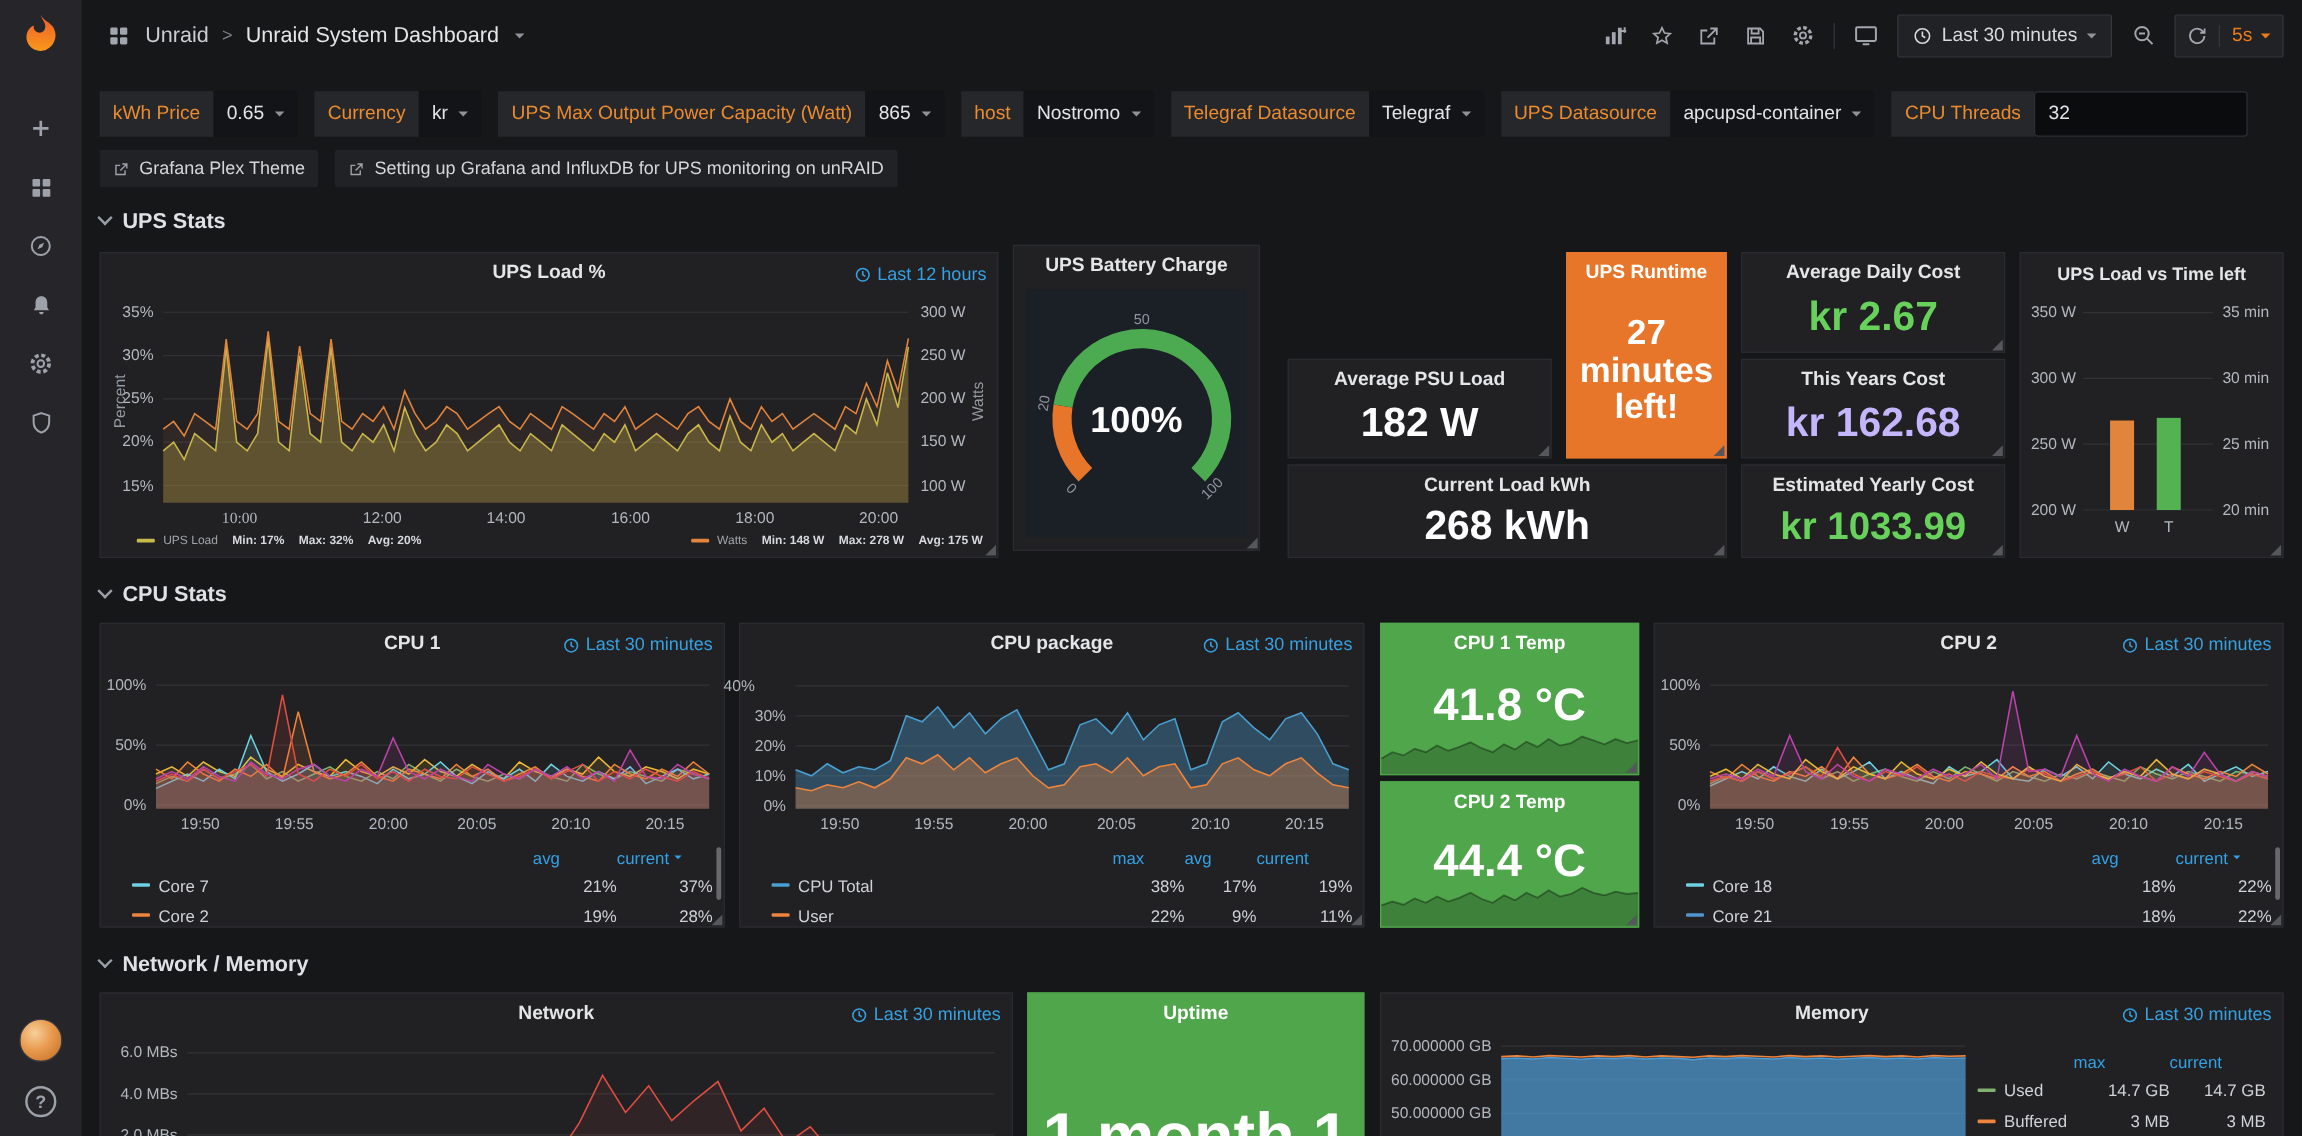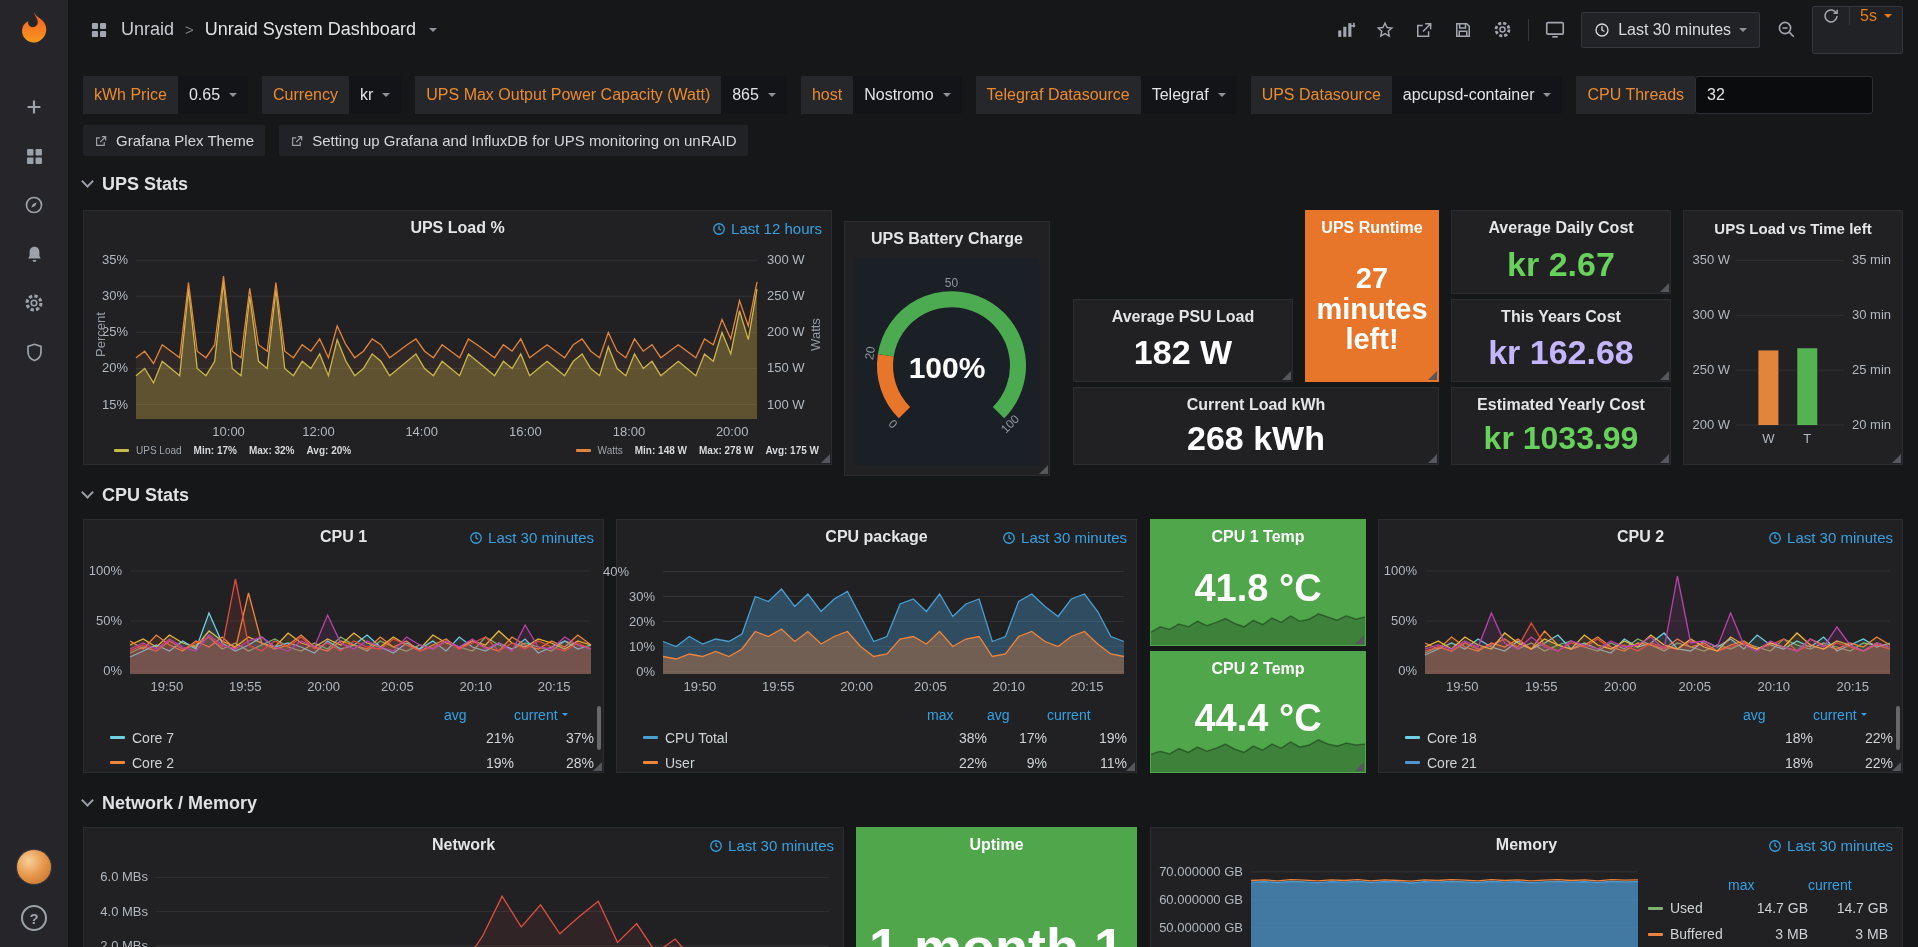--- a/index.html
+++ b/index.html
@@ -21,21 +21,21 @@
 .crumb .title{color:#e4e5e7;cursor:pointer}
 .tri{display:inline-block;width:0;height:0;border-left:4px solid transparent;border-right:4px solid transparent;border-top:4px solid currentColor}
 .tri.tiny{border-left-width:3px;border-right-width:3px;border-top-width:3px}
 .crumb .tri{color:#8e939a;margin-left:2px}
 .nav-right{margin-left:auto;display:flex;align-items:center;gap:15px}
 .nav-icons{display:flex;align-items:center;gap:17px}
 .nav-icon{color:#a2a6ae;width:22px;height:22px;cursor:pointer;display:flex;align-items:center;justify-content:center}
 .divider{width:1px;height:22px;background:#35373c}
 .chip{display:flex;align-items:center;gap:8px;background:#202226;border:1px solid #34373d;border-radius:2px;height:36px;padding:0 12px;font-size:16px;color:#d8d9da;cursor:pointer}
 .chip .tri{color:#8e939a}
-.refresh-group{display:flex;align-items:flex-start;border:1px solid #34373d;border-radius:2px;background:#202226;height:48px}
+.refresh-group{display:flex;align-items:center;border:1px solid #34373d;border-radius:2px;background:#202226;height:36px}
 .refresh-btn{display:flex;align-items:center;padding:0 9px;border-right:1px solid #34373d;color:#a2a6ae;cursor:pointer}
 .refresh-val{display:flex;align-items:center;gap:7px;padding:0 10px;color:#eb7b18;font-size:16px;cursor:pointer}
 
 .content{position:absolute;left:68px;top:59px;right:0;bottom:0}
 .submenu{position:absolute;left:15px;top:17px;display:flex;gap:14px;align-items:center}
 .var{display:flex;align-items:stretch;height:38px;font-size:16px}
 .var-label{background:#26272b;color:#eb8b2e;display:flex;align-items:center;padding:0 11px}
 .var-value{background:#131417;color:#e2e3e6;display:flex;align-items:center;gap:9px;padding:0 11px;cursor:pointer}
 .var-value .tri{color:#8e939a}
 .var-input{width:178px;background:#0b0c0e;border:1px solid #2c2f35;border-radius:3px;color:#e2e3e6;font-size:16px;padding:0 11px;font-family:inherit;outline:none}
@@ -329,21 +329,21 @@
         <div class="tick" style="right: 703px; top: 41.2174px;">35%</div>
         <div class="tick" style="right: 703px; top: 77.3043px;">30%</div>
         <div class="tick" style="right: 703px; top: 113.391px;">25%</div>
         <div class="tick" style="right: 703px; top: 149.478px;">20%</div>
         <div class="tick" style="right: 703px; top: 185.565px;">15%</div>
         <div class="tick" style="left: 683px; top: 41.2174px;">300 W</div>
         <div class="tick" style="left: 683px; top: 77.3043px;">250 W</div>
         <div class="tick" style="left: 683px; top: 113.391px;">200 W</div>
         <div class="tick" style="left: 683px; top: 149.478px;">150 W</div>
         <div class="tick" style="left: 683px; top: 185.565px;">100 W</div>
-        <div class="tick" style="left: 100.867px; top: 213px; width: 60px; text-align: right;">10:00</div>
+        <div class="tick" style="left: 100.867px; top: 213px; width: 60px; text-align: left; font-family: Liberation Serif, serif;">10:00</div>
         <div class="tick" style="left: 204.574px; top: 213px; width: 60px; text-align: center;">12:00</div>
         <div class="tick" style="left: 307.66px; top: 213px; width: 60px; text-align: center;">14:00</div>
         <div class="tick" style="left: 411.367px; top: 213px; width: 60px; text-align: center;">16:00</div>
         <div class="tick" style="left: 515.074px; top: 213px; width: 60px; text-align: center;">18:00</div>
         <div class="tick" style="left: 618.16px; top: 213px; width: 60px; text-align: center;">20:00</div>
         <div class="axis-label" style="left: -14px; top: 116px;">Percent</div>
         <div class="axis-label" style="left: 701px; top: 116px;">Watts</div>
       </div>
     <div class="leg-inline">
       <span class="leg-group">
@@ -357,21 +357,21 @@
         <i class="dash" style="background: rgb(226, 133, 60);"></i>
         <span class="leg-name">Watts</span>
         <b class="leg-stat">Min: 148 W</b>
         <b class="leg-stat">Max: 278 W</b>
         <b class="leg-stat">Avg: 175 W</b>
       </span>
     </div>
     <i class="resize"></i>
   </div>
 
-  <div class="panel" style="left:776px;top:162px;width:206px;height:255px">
+  <div class="panel" style="left:776px;top:145px;width:206px;height:255px">
     <div class="ptitle">UPS Battery Charge</div>
     <div class="chart gauge-area" style="inset:36px 10px 10px 10px">
         <svg width="193" height="207" style="position: absolute;">
           <path d="M49.477399051094594 154.6626009489054A66.5 66.5 0 0 1 30.818725350423335 97.23710807482466" stroke="#e8762a" stroke-width="16" fill="none"></path>
           <path d="M30.818725350423335 97.23710807482466A66.5 66.5 0 1 1 143.52260094890545 154.66260094890535" stroke="#4cab51" stroke-width="16" fill="none"></path>
         </svg>
         <div class="gauge-label" style="left: 38.1637px; top: 165.976px; transform: translate(-50%, -50%) rotate(45deg);">0</div>
         <div class="gauge-label" style="left: 15.0157px; top: 94.7342px; transform: translate(-50%, -50%) rotate(279deg);">20</div>
         <div class="gauge-label" style="left: 96.5px; top: 25.14px; transform: translate(-50%, -50%) rotate(0deg);">50</div>
         <div class="gauge-label" style="left: 154.836px; top: 165.976px; transform: translate(-50%, -50%) rotate(-45deg);">100</div>

